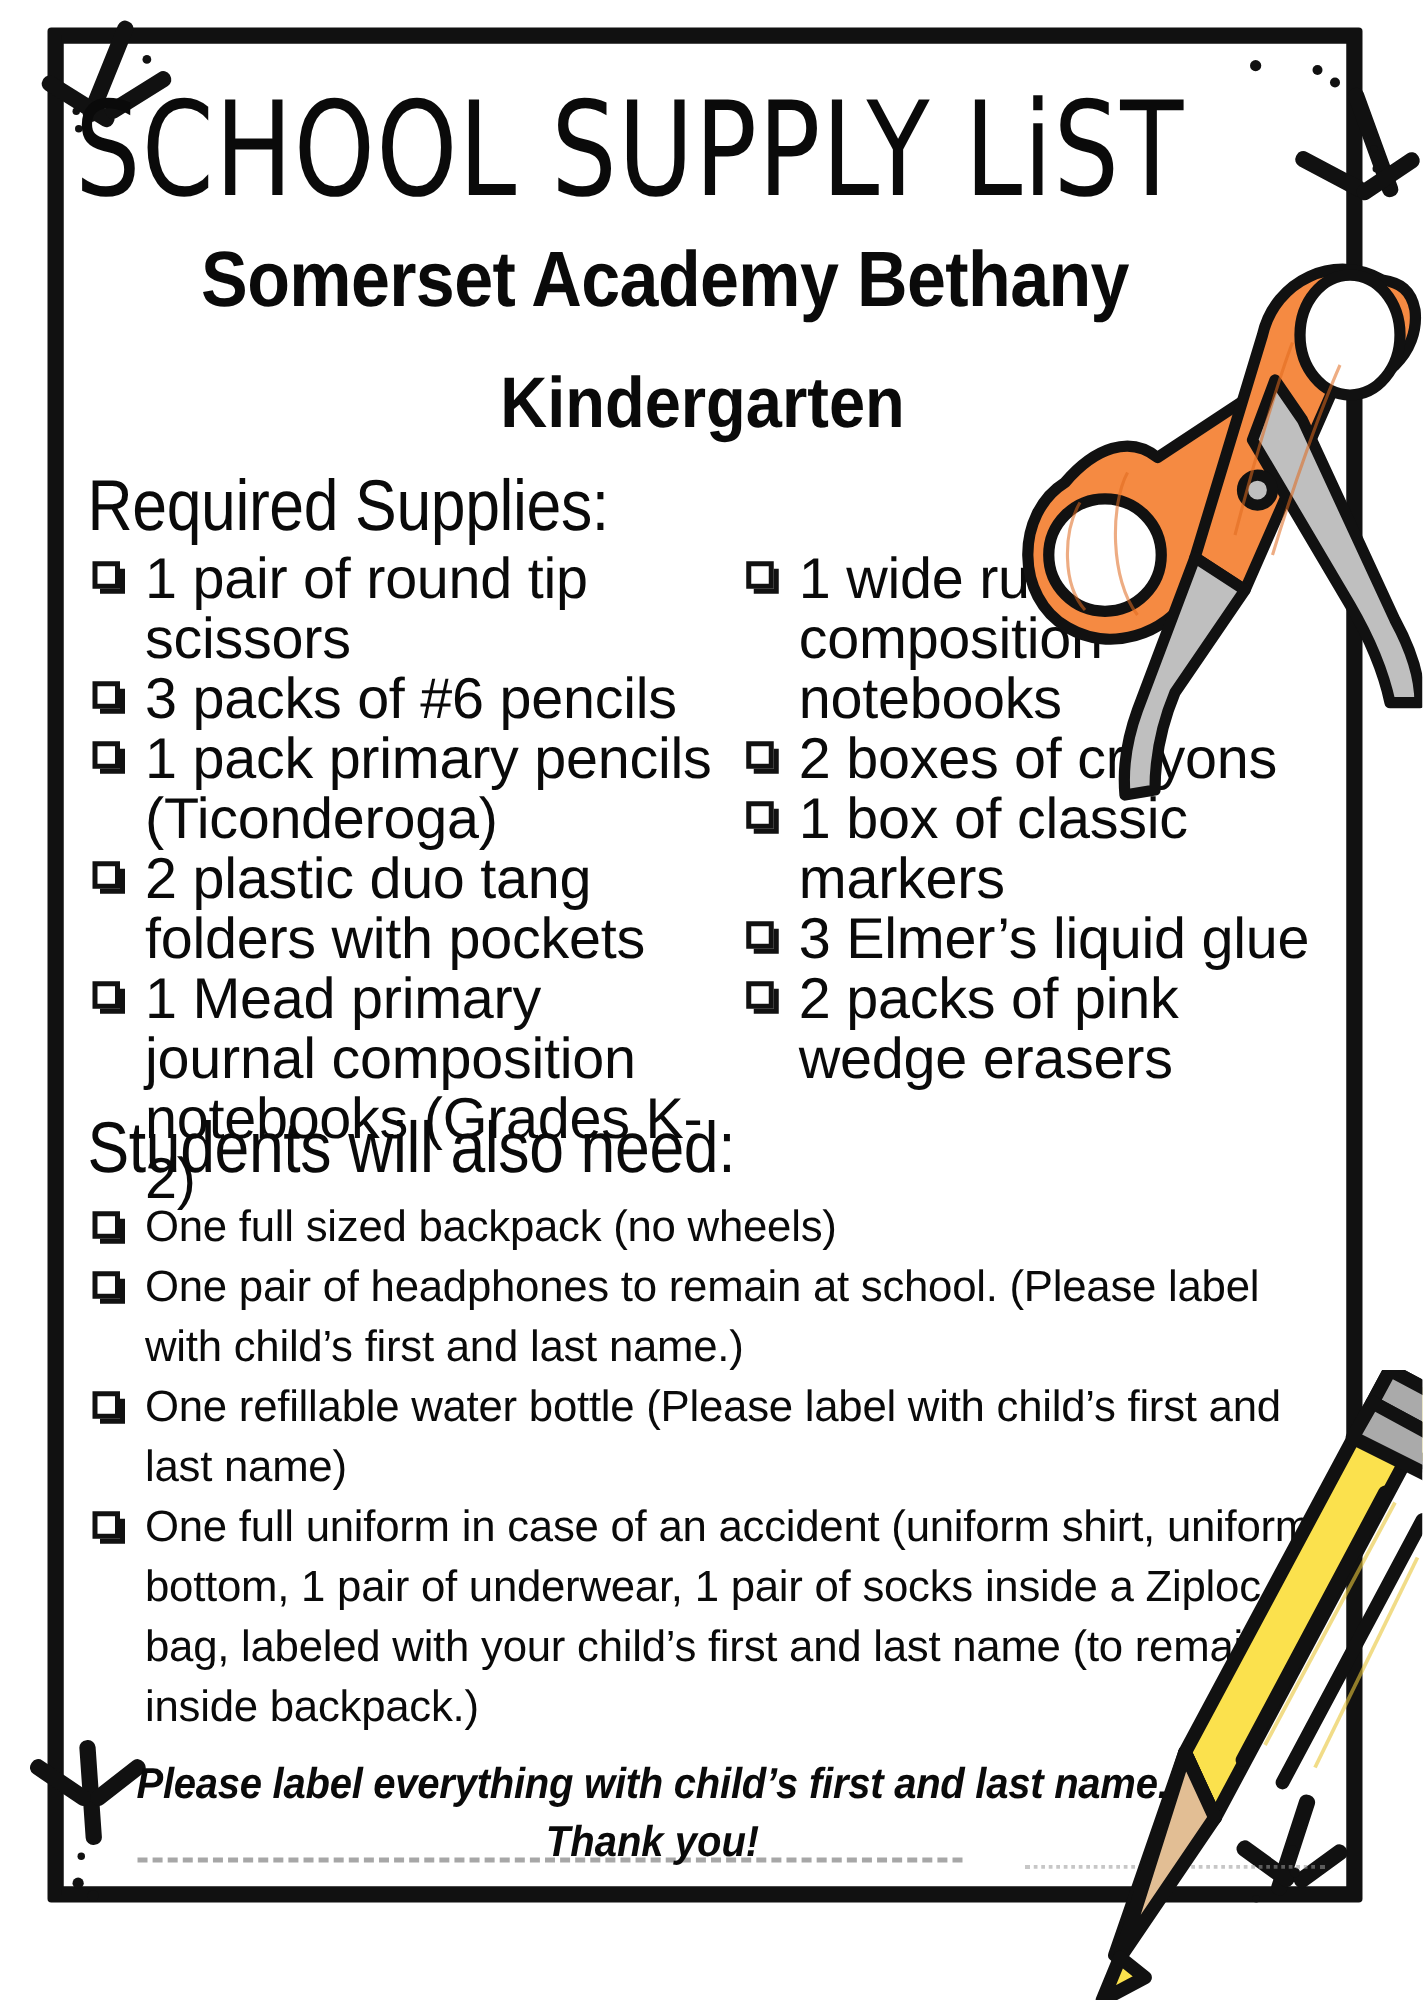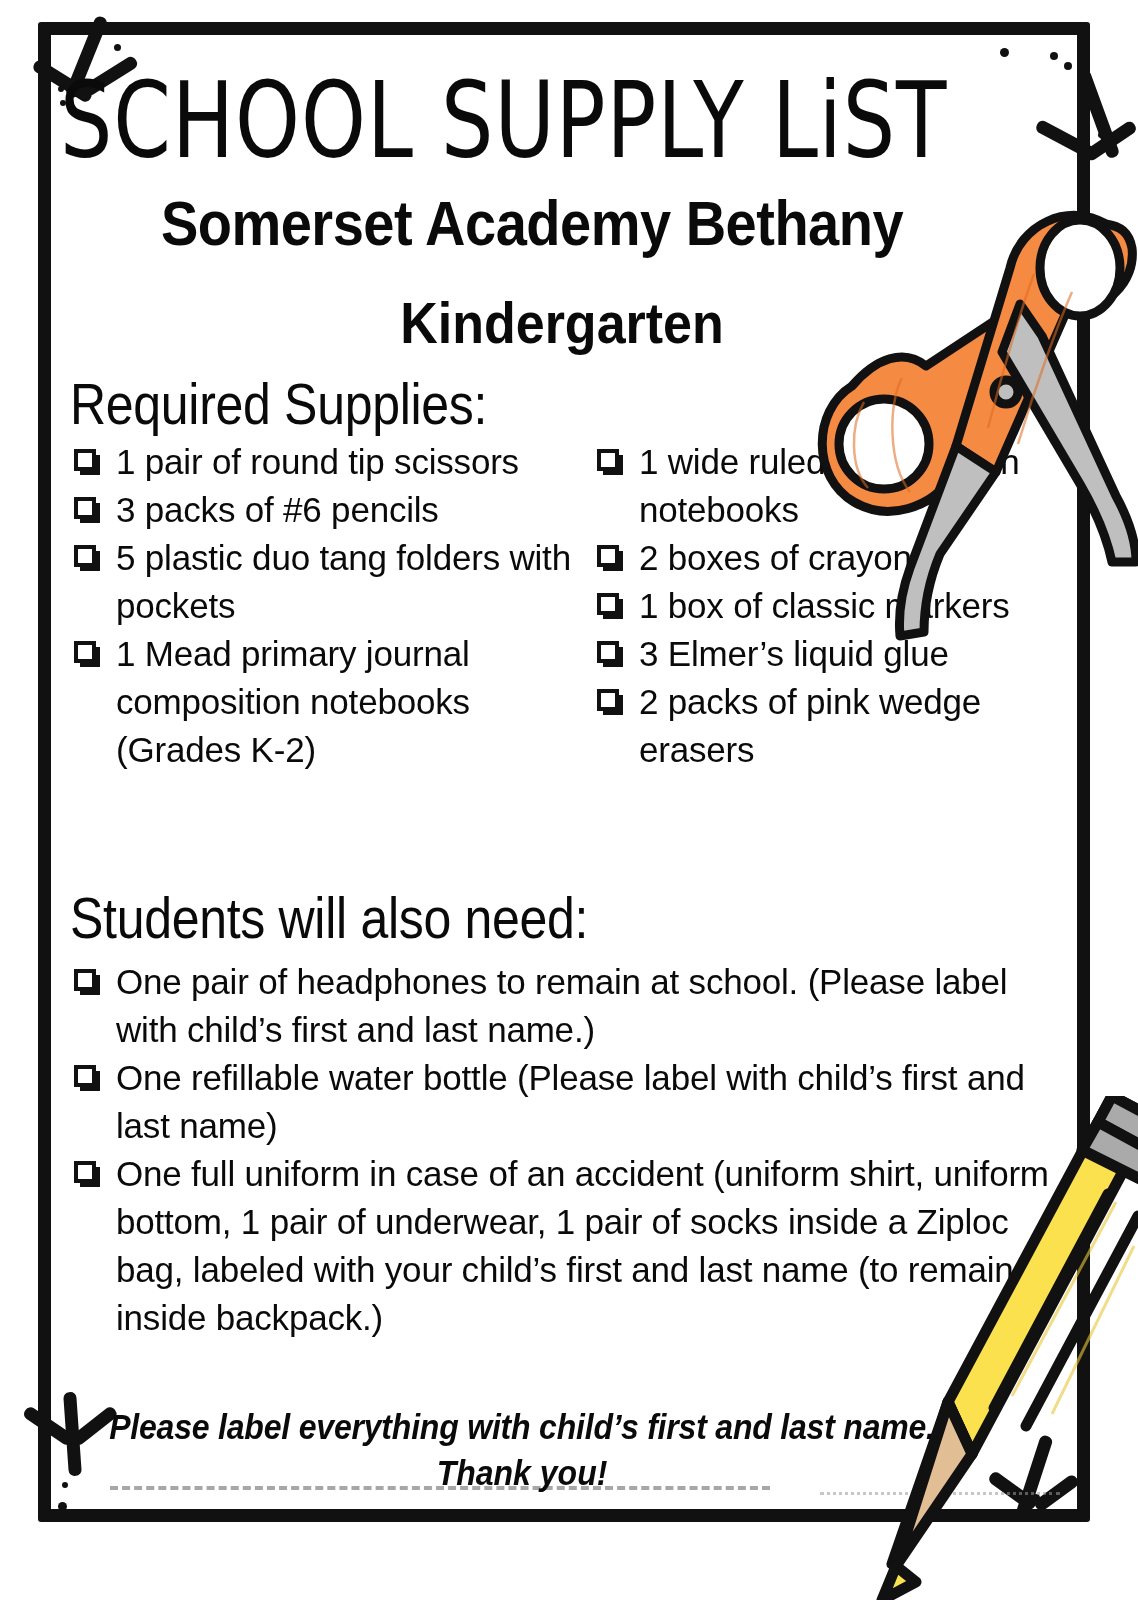--- a/index.html
+++ b/index.html
@@ -137,21 +137,21 @@
     top: 438px;
     width: 1010px;
   }
   .col { position: absolute; top: 0; }
   .col-left  { left: 0px;   width: 505px; }
   .col-right { left: 523px; width: 490px; }
 
   .item {
     position: relative;
     padding-left: 46px;
-    font-size: 35px;
+    font-size: 46px;
     line-height: 48px;
     margin: 0 0 0 0;
     letter-spacing: -0.2px;
   }
   .cb {
     position: absolute;
     left: 4px;
     top: 11px;
     width: 22px;
     height: 22px;
@@ -256,36 +256,37 @@
   <div class="title">SCHOOL SUPPLY LiST</div>
   <div class="school">Somerset Academy Bethany</div>
   <div class="grade">Kindergarten</div>
 
   <div class="section-heading" id="req-heading">Required Supplies:</div>
 
   <div class="cols">
     <div class="col col-left">
       <div class="item"><span class="cb"></span><span>1 pair of round tip scissors</span></div>
       <div class="item"><span class="cb"></span><span>3 packs of #6 pencils</span></div>
-      <div class="item"><span class="cb"></span><span>5 plastic duo tang folders with pockets</span></div>
+      <div class="item"><span class="cb"></span><span>1 pack primary pencils (Ticonderoga)</span></div>
+      <div class="item"><span class="cb"></span><span>2 plastic duo tang folders with pockets</span></div>
       <div class="item"><span class="cb"></span><span>1 Mead primary journal composition notebooks (Grades K-2)</span></div>
     </div>
     <div class="col col-right">
       <div class="item"><span class="cb"></span><span>1 wide ruled composition notebooks</span></div>
       <div class="item"><span class="cb"></span><span>2 boxes of crayons</span></div>
       <div class="item"><span class="cb"></span><span>1 box of classic markers</span></div>
       <div class="item"><span class="cb"></span><span>3 Elmer’s liquid glue</span></div>
       <div class="item"><span class="cb"></span><span>2 packs of pink wedge erasers</span></div>
     </div>
   </div>
 
   <div class="section-heading" id="also-heading">Students will also need:</div>
 
   <div class="also-list">
-    <div class="item"><span class="cb"></span></div>
+    <div class="item"><span class="cb"></span><span>One full sized backpack (no wheels)</span></div>
     <div class="item"><span class="cb"></span><span>One pair of headphones to remain at school. (Please label with child’s first and last name.)</span></div>
     <div class="item"><span class="cb"></span><span>One refillable water bottle (Please label with child’s first and last name)</span></div>
     <div class="item"><span class="cb"></span><span>One full uniform in case of an accident (uniform shirt, uniform bottom, 1 pair of underwear, 1 pair of socks inside a Ziploc bag, labeled with your child’s first and last name (to remain inside backpack.)</span></div>
   </div>
 
   <div class="footer-note">Please label everything with child’s first and last name.</div>
   <div class="footer-thanks">Thank you!</div>
 
   <svg class="clip" id="scissors" viewBox="0 0 340 520">
     <g stroke="#111111" stroke-width="9" stroke-linejoin="round" stroke-linecap="round">

